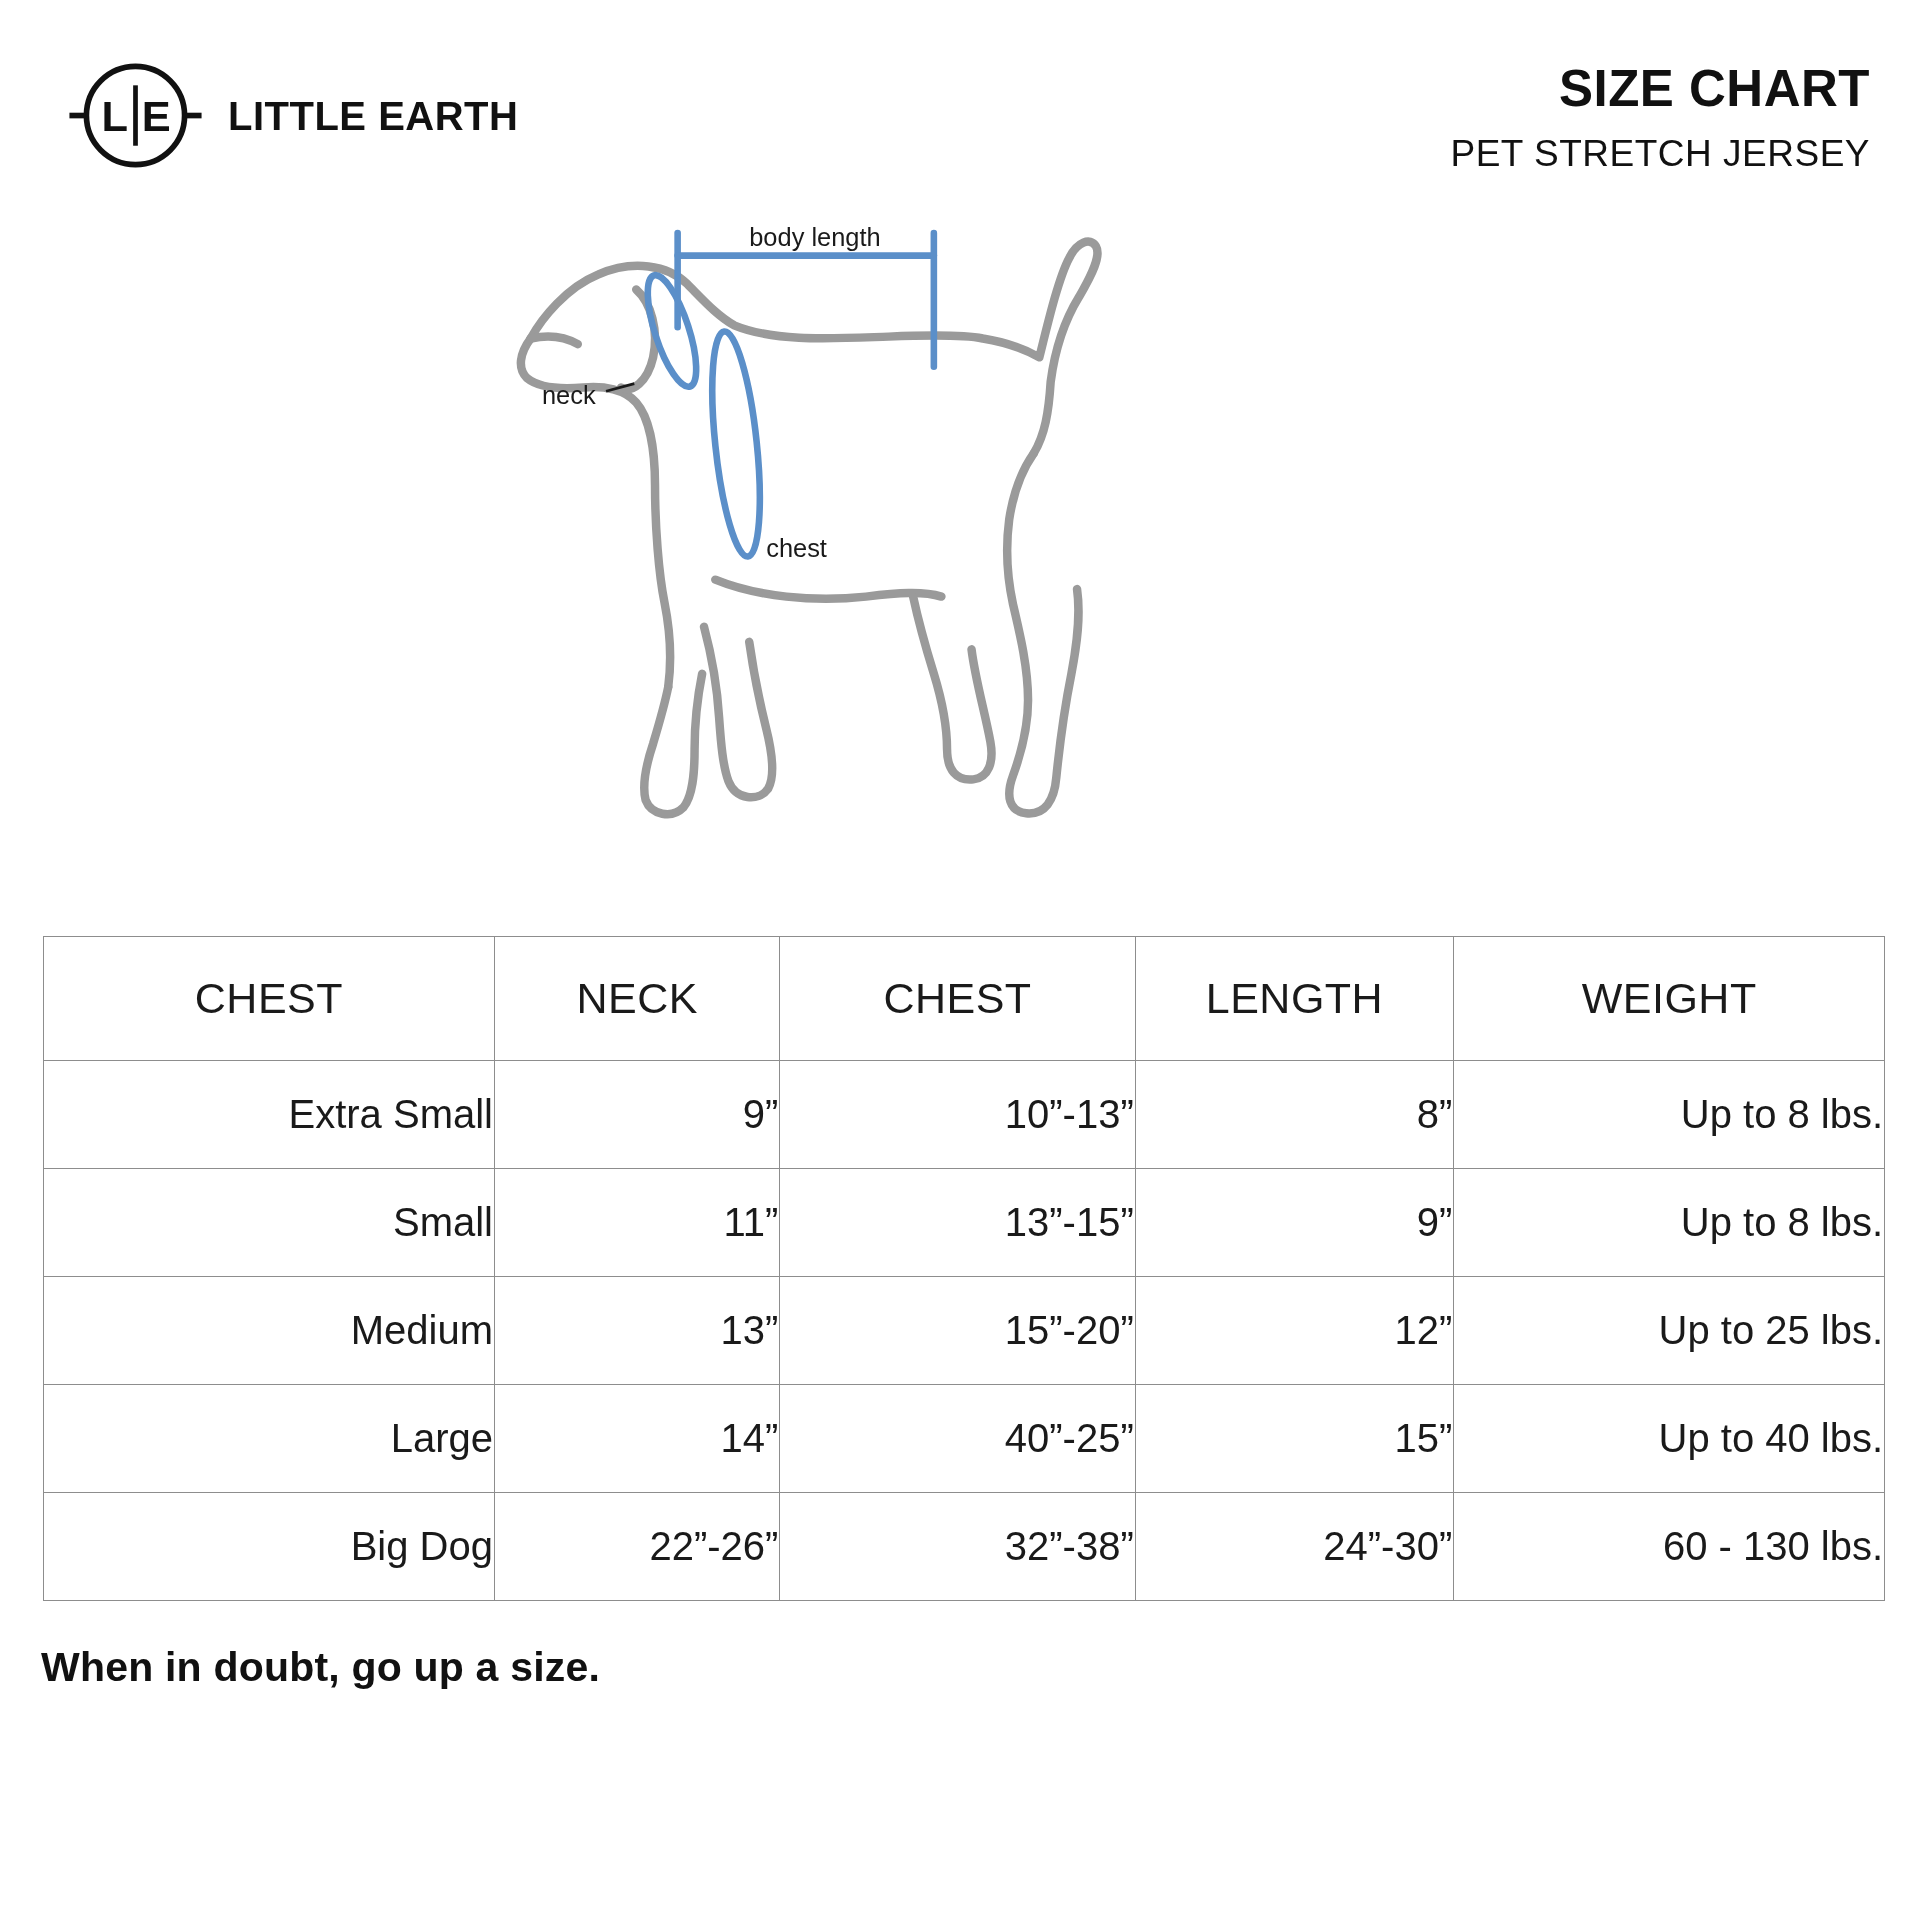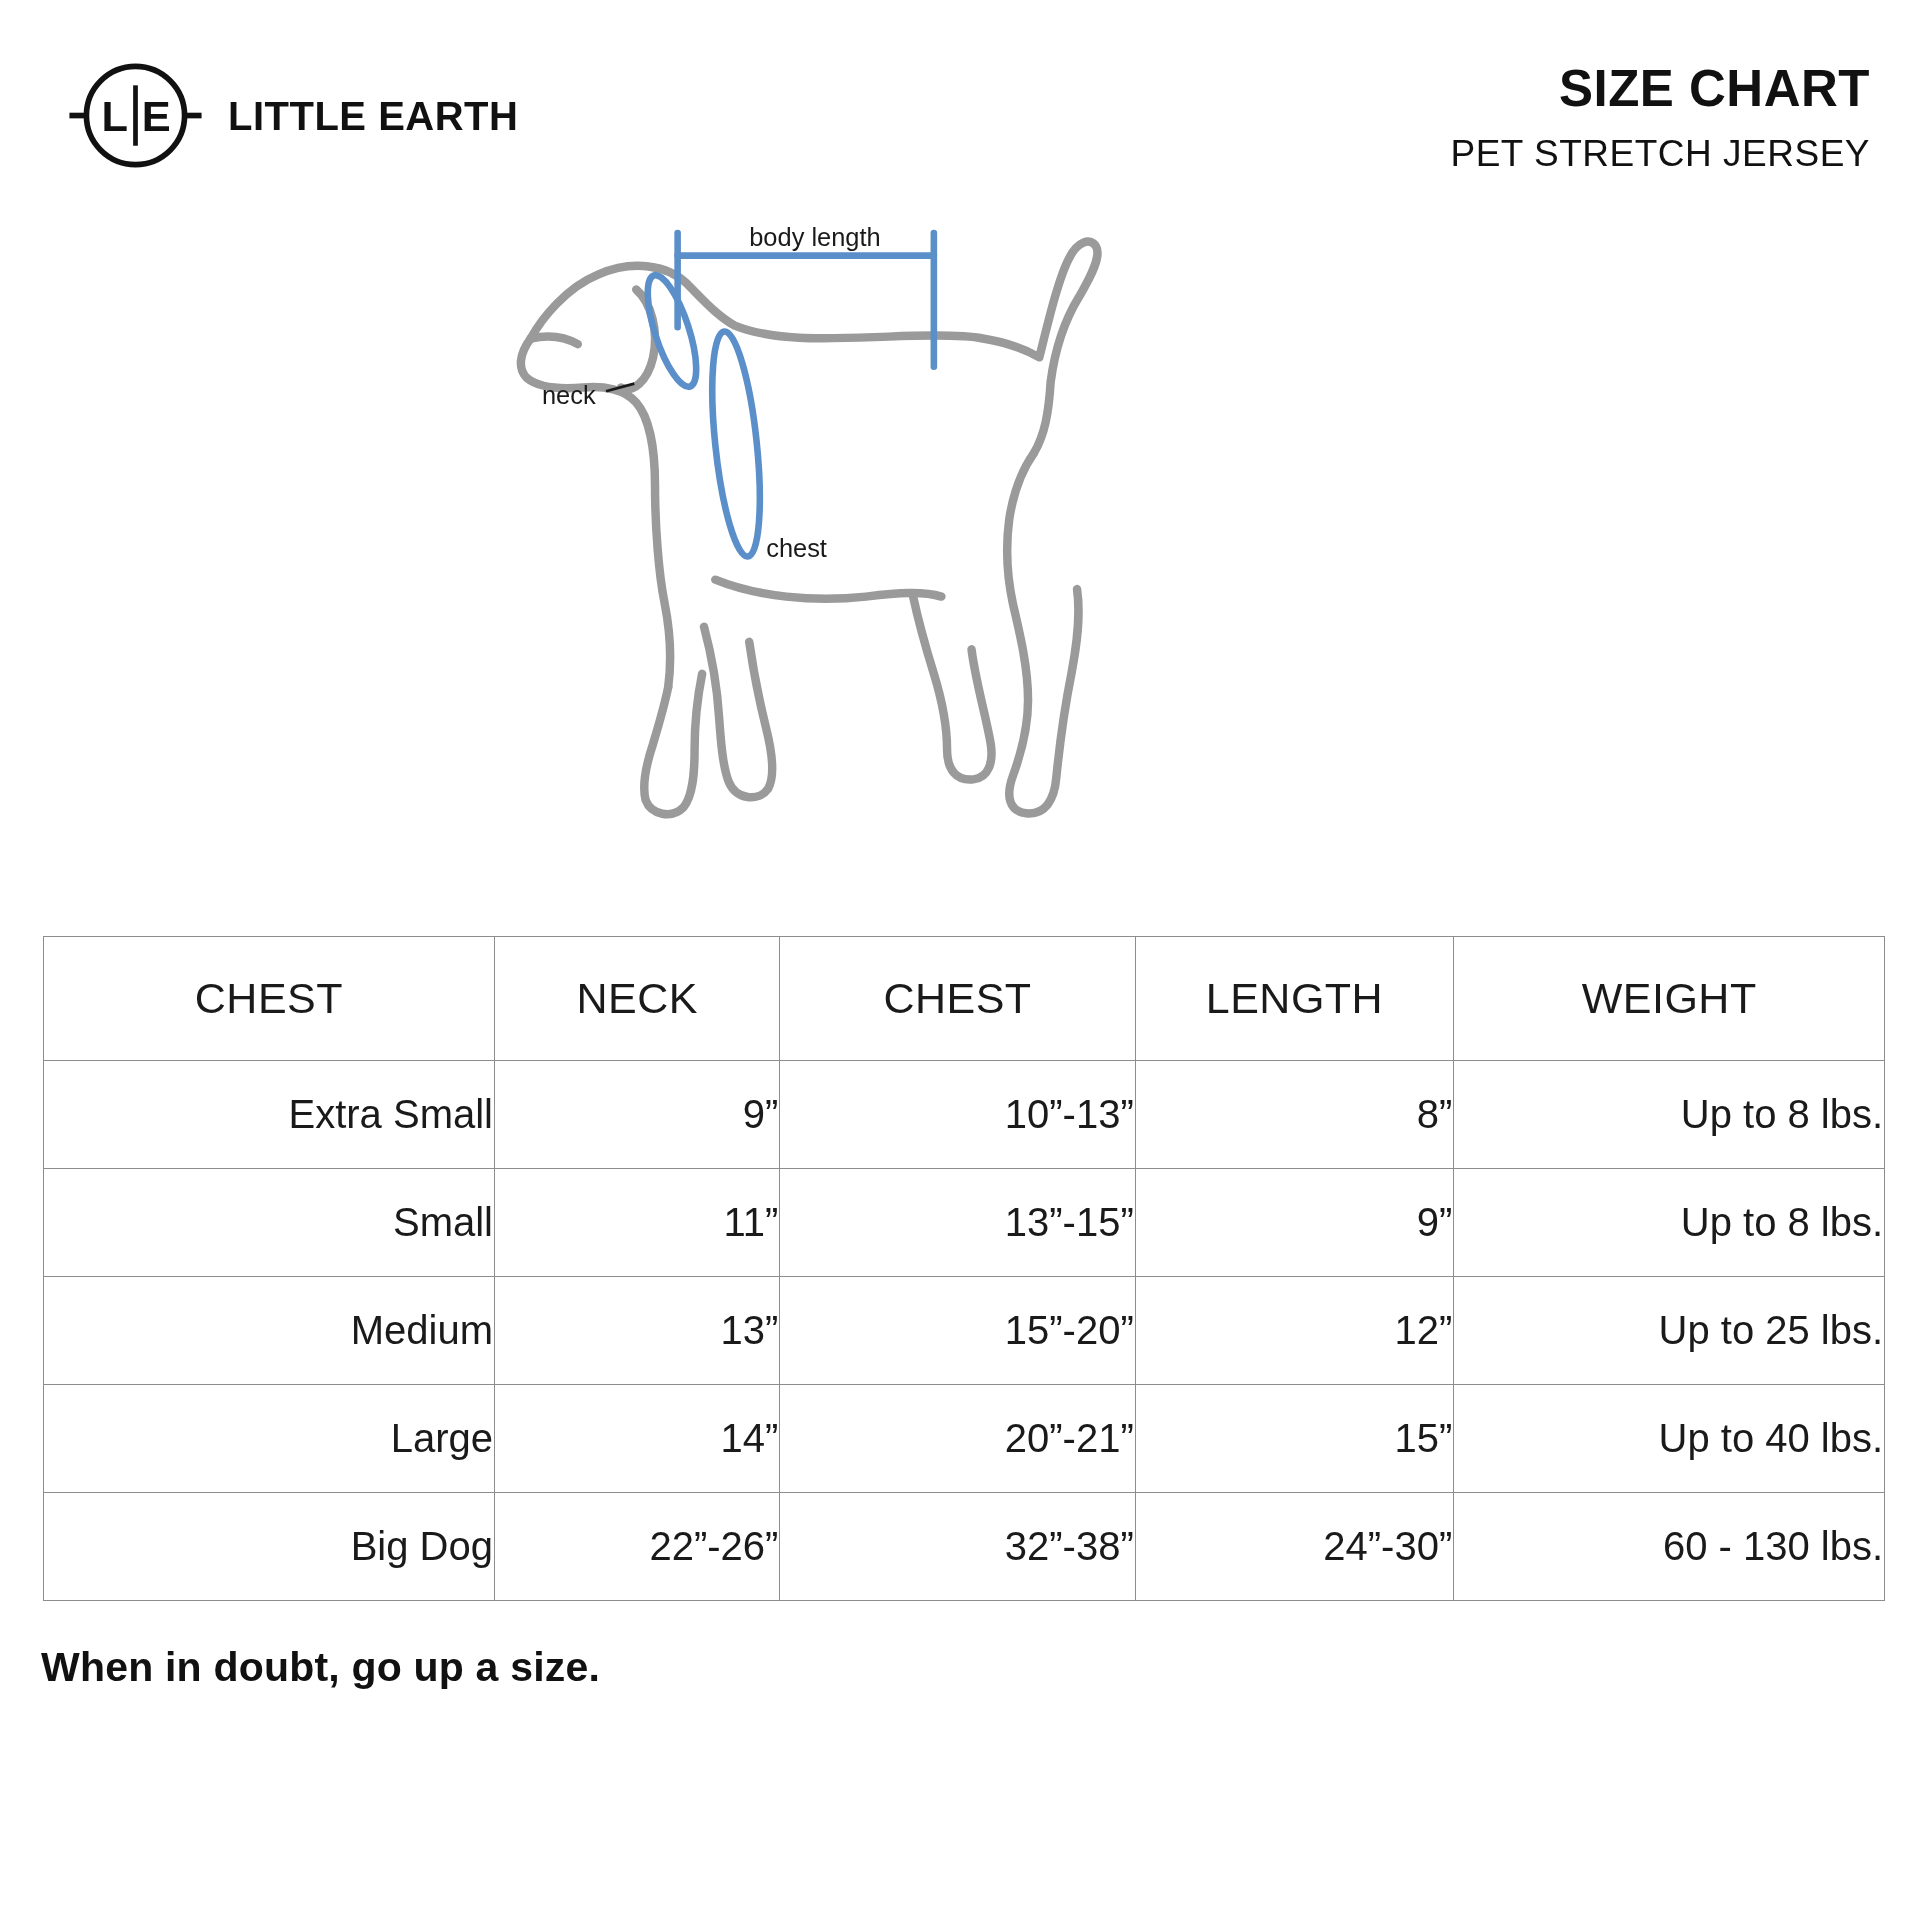--- a/index.html
+++ b/index.html
@@ -277,21 +277,21 @@
         <tr>
           <td>Medium</td>
           <td>13”</td>
           <td>15”-20”</td>
           <td>12”</td>
           <td>Up to 25 lbs.</td>
         </tr>
         <tr>
           <td>Large</td>
           <td>14”</td>
-          <td>20”-21”</td>
+          <td>40”-25”</td>
           <td>15”</td>
           <td>Up to 40 lbs.</td>
         </tr>
         <tr>
           <td>Big Dog</td>
           <td>22”-26”</td>
           <td>32”-38”</td>
           <td>24”-30”</td>
           <td>60 - 130 lbs.</td>
         </tr>

